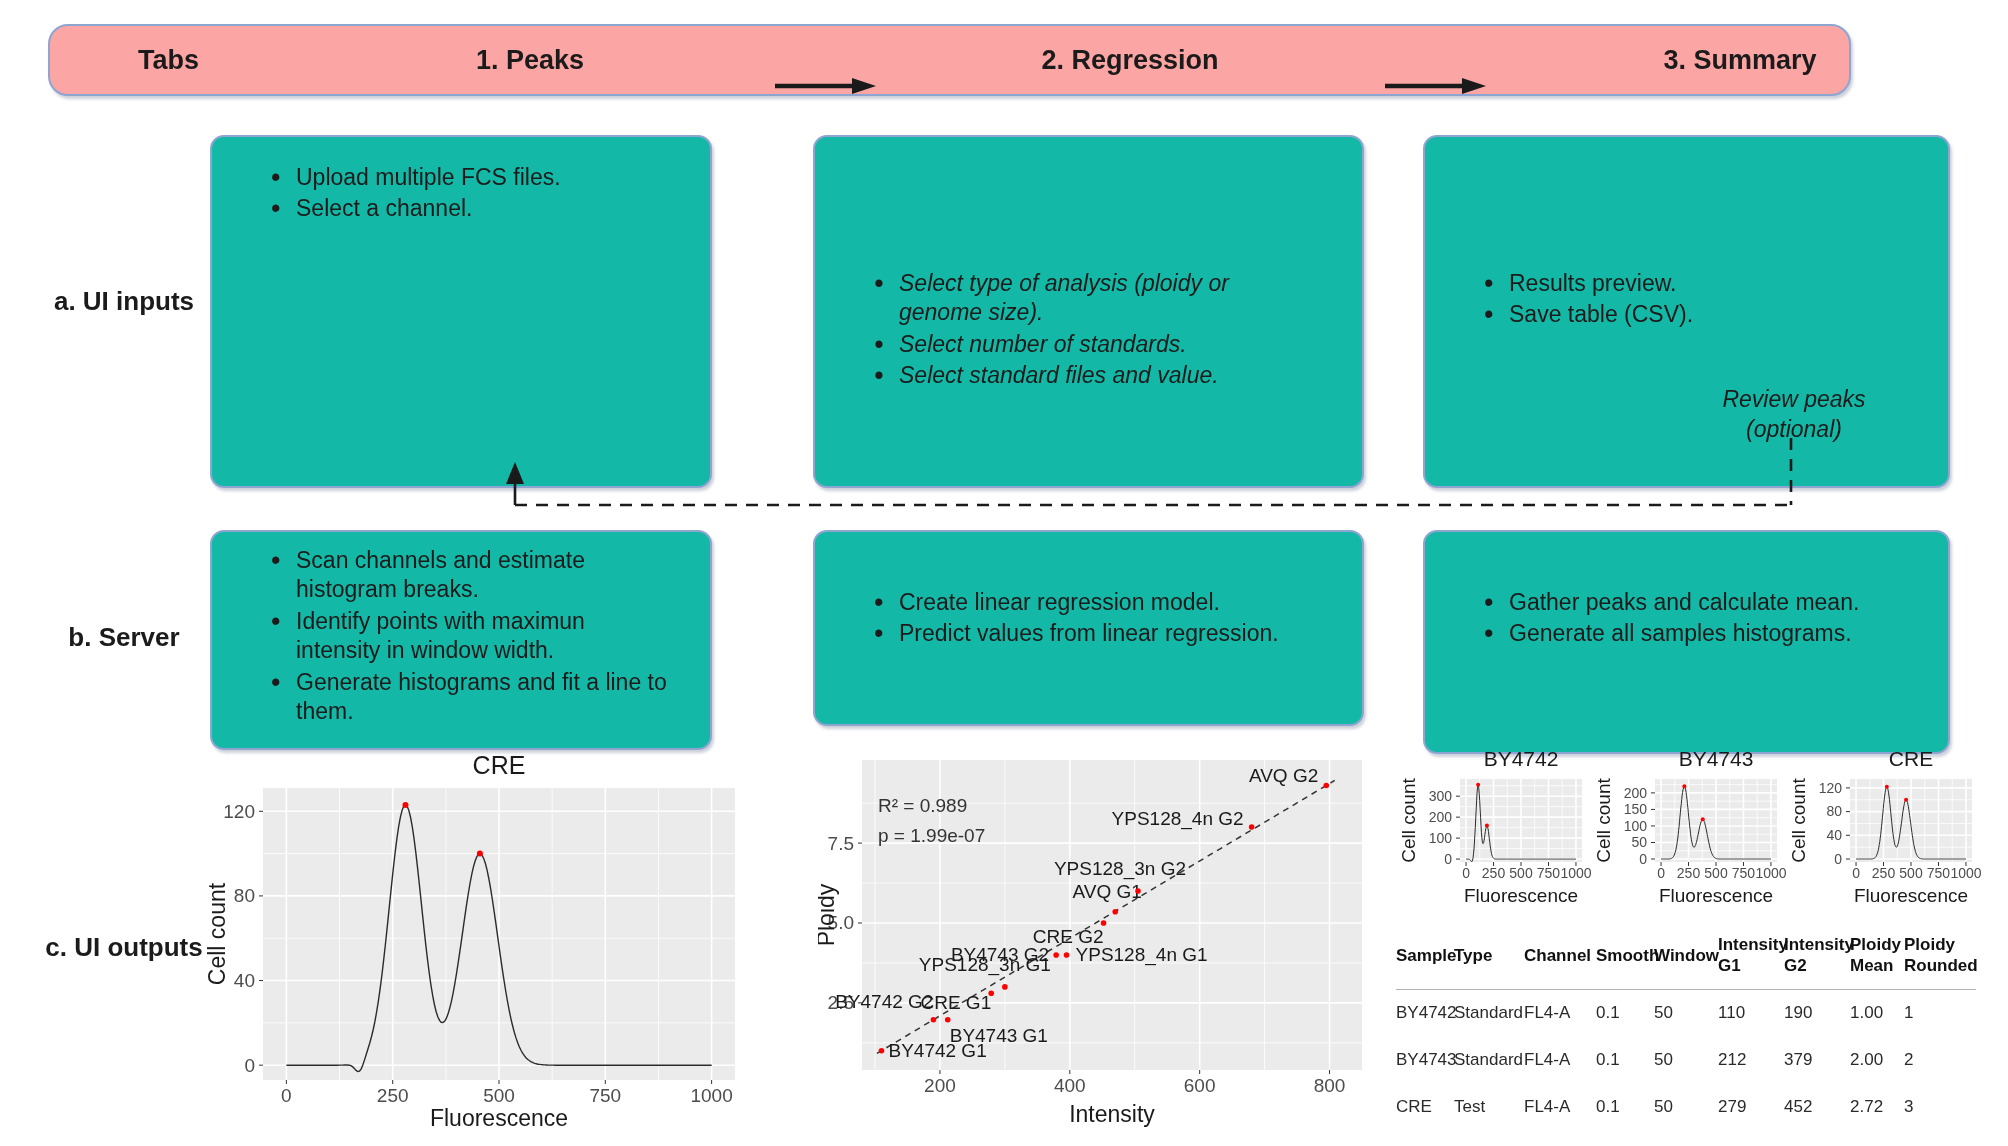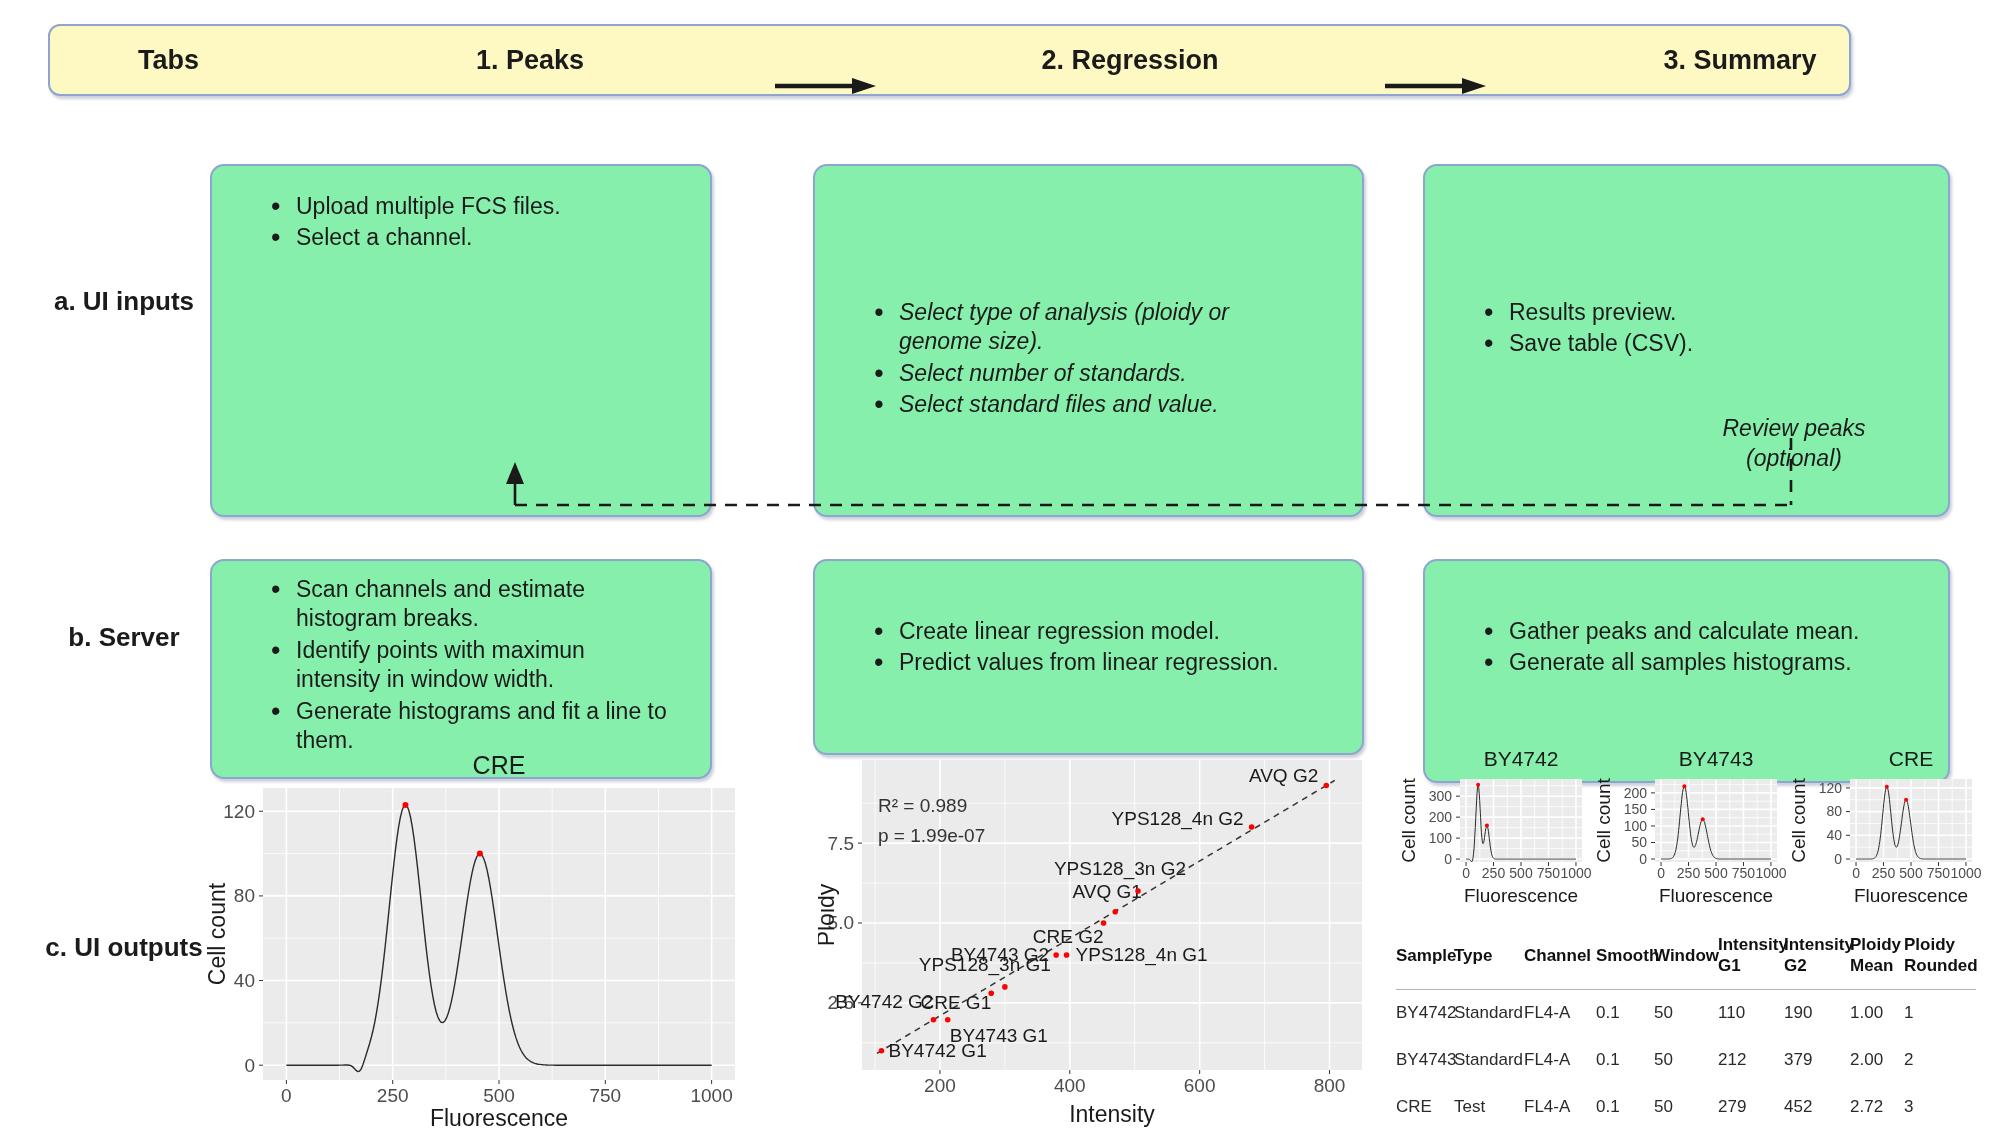--- a/index.html
+++ b/index.html
@@ -1,27 +1,27 @@
 <!DOCTYPE html>
 <html><head>
 <meta charset="utf-8">
 <style>
   html,body{margin:0;padding:0;background:#ffffff;}
   .canvas{position:relative;width:2008px;height:1146px;background:#ffffff;overflow:hidden;
           font-family:"Liberation Sans",sans-serif;color:#1b1b1b;}
   
-  .tabs-bar{position:absolute;left:48px;top:24px;width:1803px;height:72px;background:#fef9c3;
-            border:2px solid #8ea5d2;border-radius:12px;box-sizing:border-box;
+  .tabs-bar{position:absolute;left:48px;top:24px;width:1803px;height:72px;background:#fca5a5;
+            border:2px solid #8ea5d2;border-radius:20px;box-sizing:border-box;
             box-shadow:2px 3px 3px rgba(110,120,150,.35);}
   .bar-item{position:absolute;top:0;height:100%;display:flex;align-items:center;justify-content:center;
             font-weight:bold;font-size:27px;white-space:nowrap;}
   .bar-arrow{position:absolute;}
   
-  .card{position:absolute;background:#86efac;border:2px solid #8ea5d2;border-radius:14px;
-        box-sizing:border-box;box-shadow:2px 3px 3px rgba(110,120,150,.35);margin-top:29px;}
+  .card{position:absolute;background:#14b8a6;border:2px solid #8ea5d2;border-radius:14px;
+        box-sizing:border-box;box-shadow:2px 3px 3px rgba(110,120,150,.35);}
   .dashed-box{position:absolute;border:2px dashed #92a6d4;border-radius:14px;box-sizing:border-box;}
   ul.bullets{list-style:none;margin:0;padding:0;font-size:23px;line-height:1.28;position:absolute;}
   ul.bullets li{position:relative;margin:0 0 2px 0;white-space:pre-line;}
   ul.bullets li::before{content:"•";position:absolute;left:-25px;top:-3px;font-size:27px;}
   ul.circles li::before{content:"○";font-size:16px;top:4px;left:-27px;}
   .row-label{position:absolute;font-weight:bold;font-size:26px;text-align:center;width:220px;}
   .review-note{position:absolute;font-style:italic;font-size:23px;line-height:1.3;text-align:center;
                white-space:pre-line;}
   .overlay{position:absolute;left:0;top:0;width:2008px;height:1146px;pointer-events:none;z-index:6;}
   .chart{position:absolute;}

